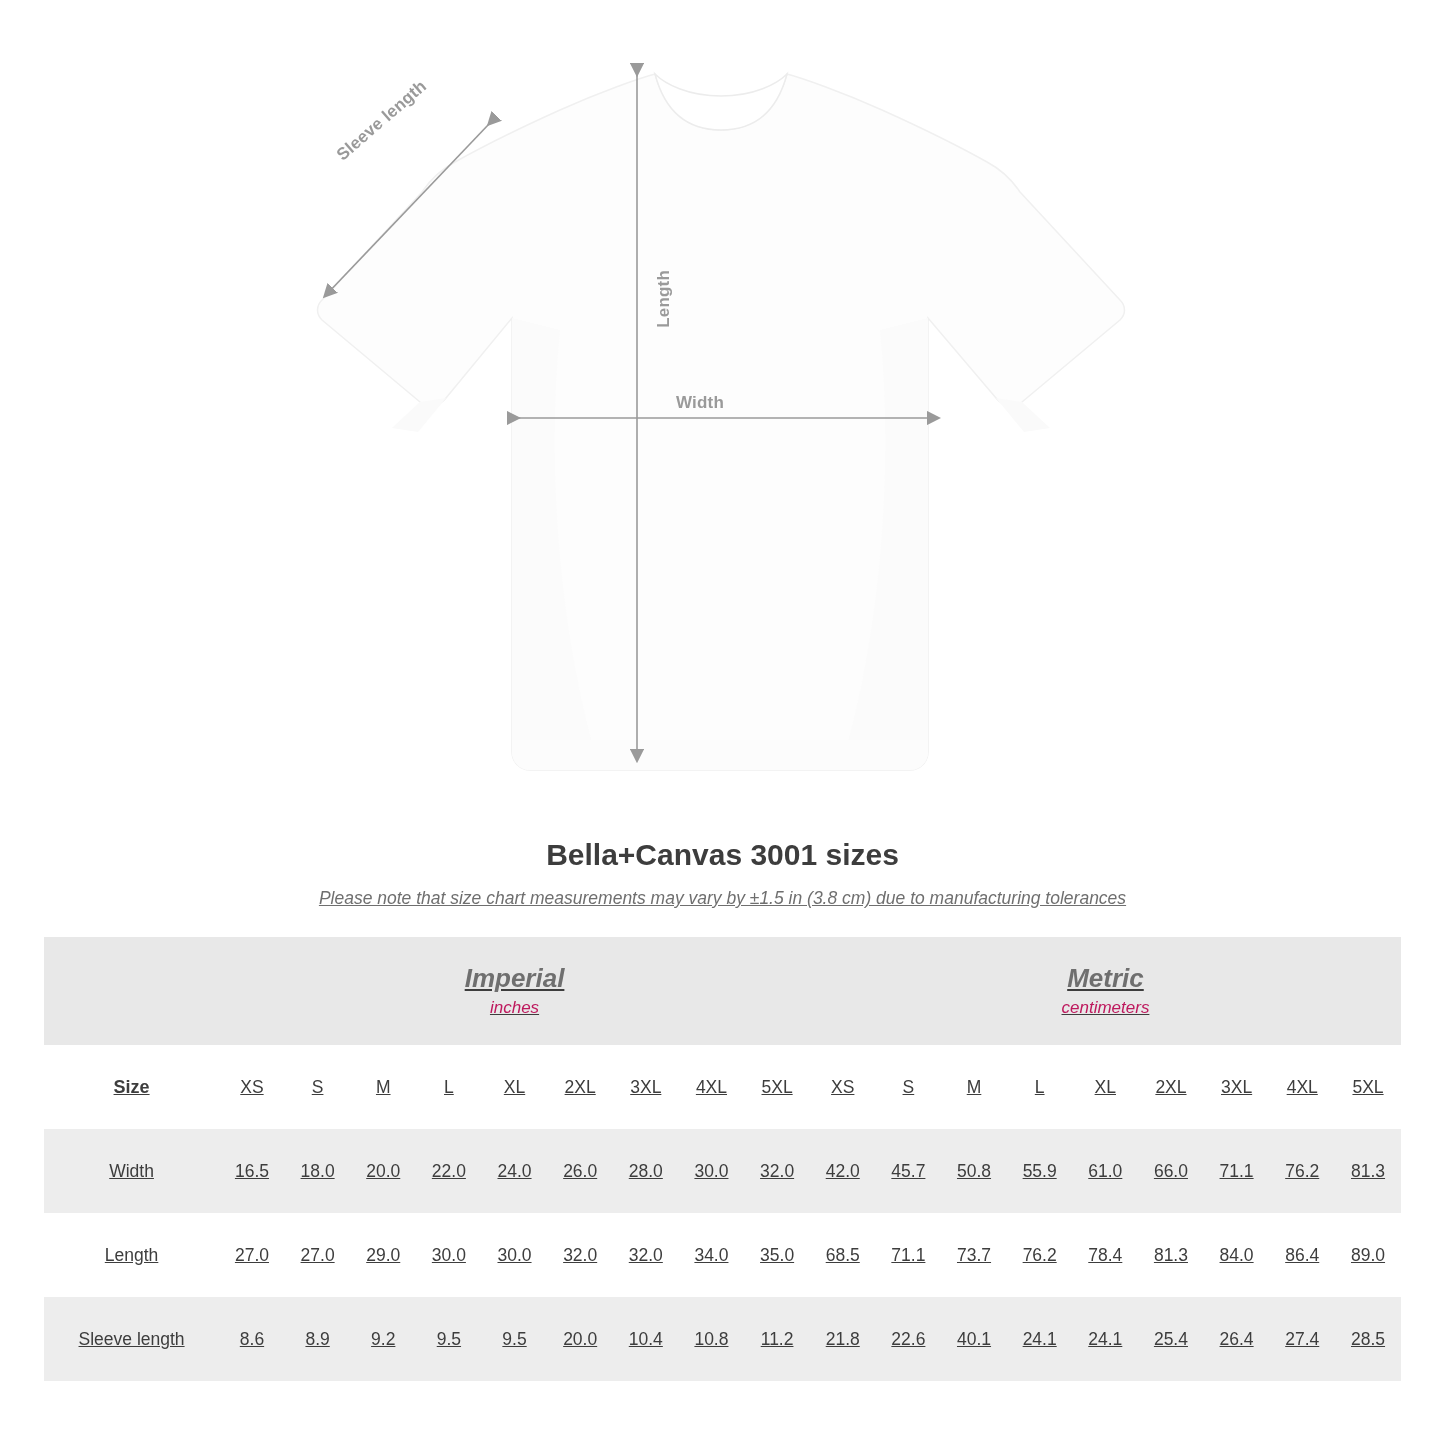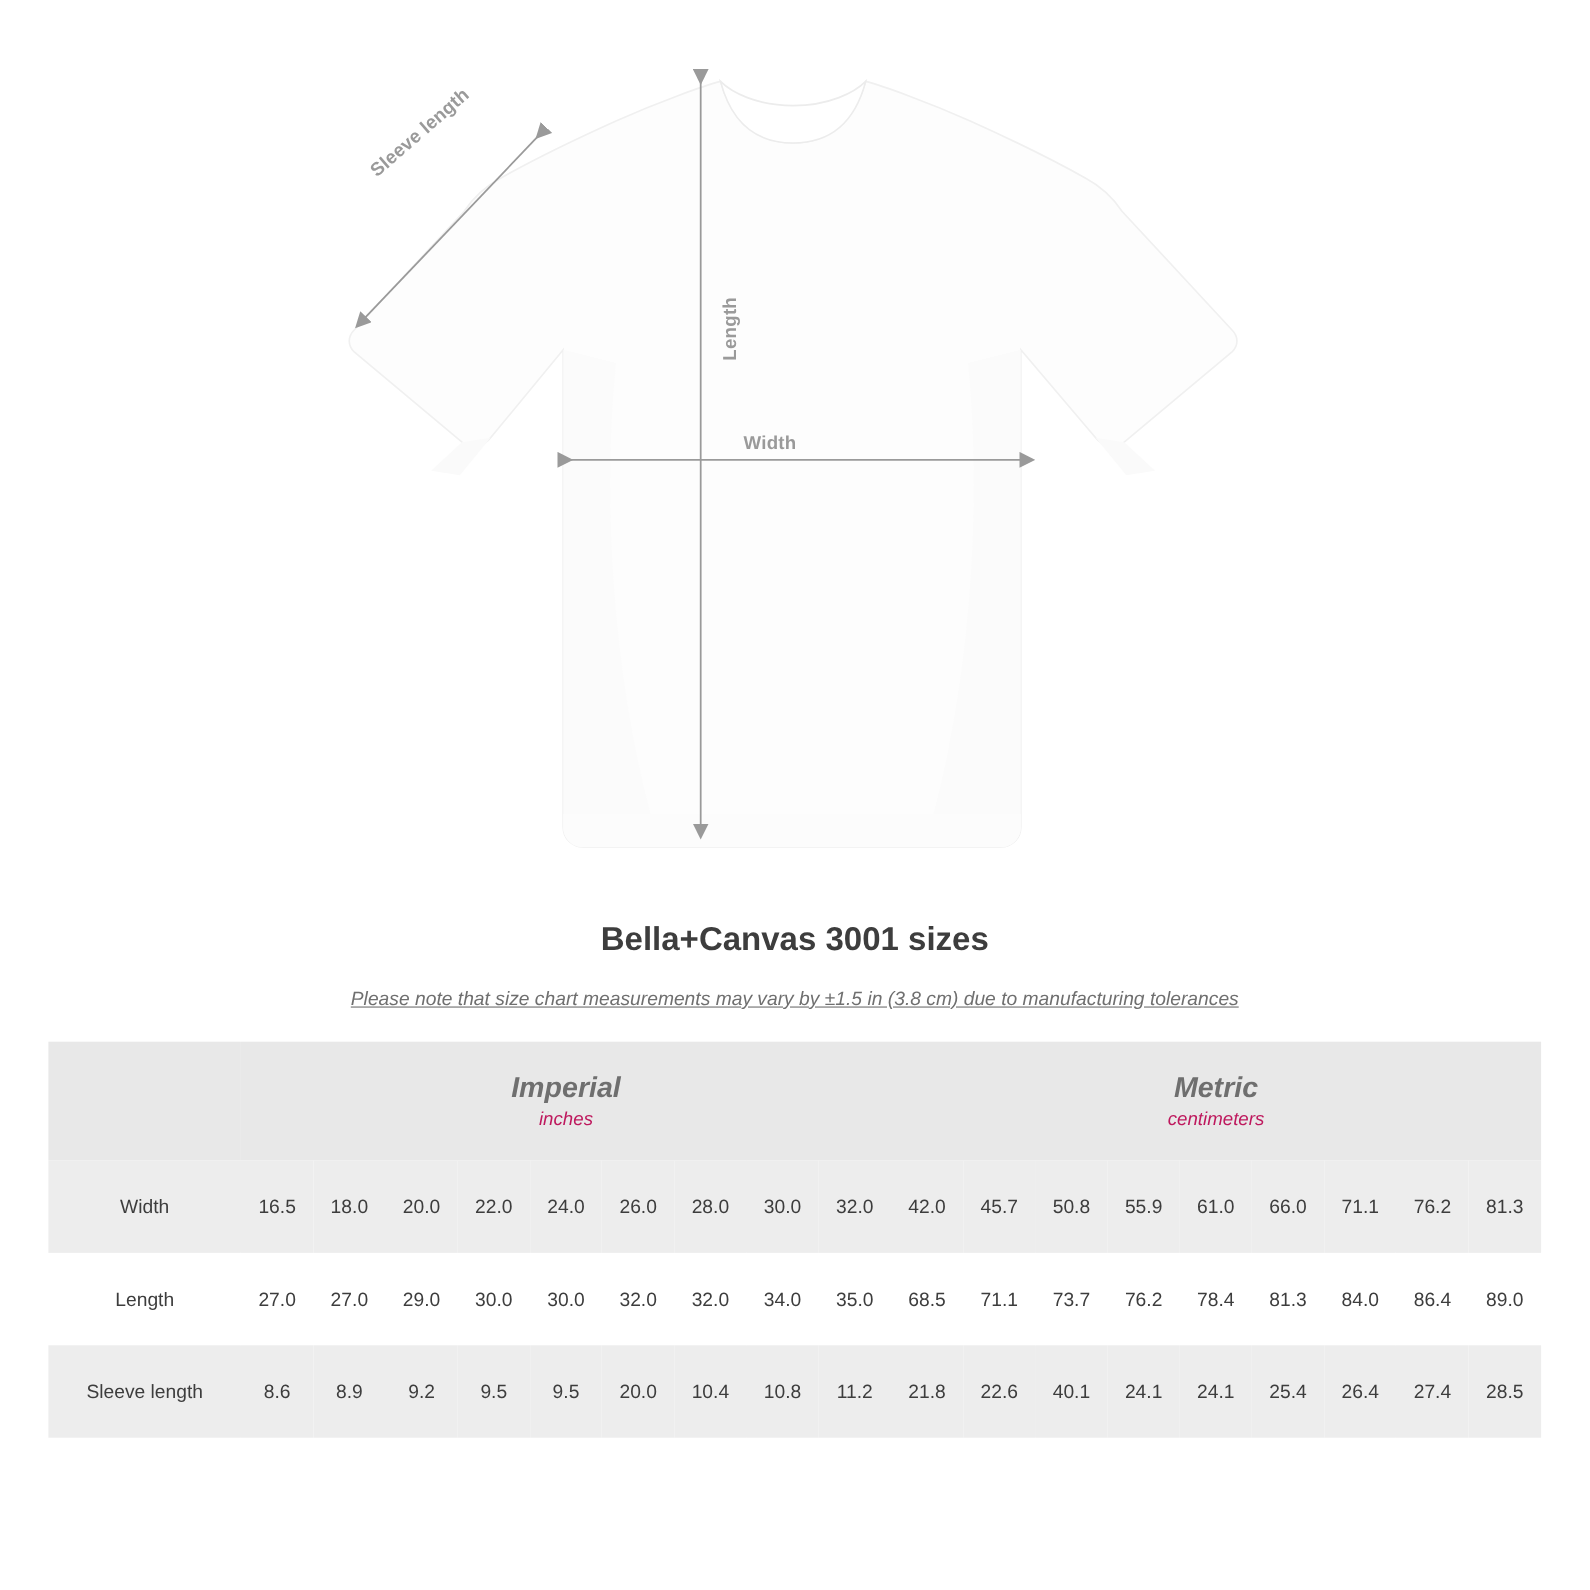--- a/index.html
+++ b/index.html
@@ -58,33 +58,34 @@
 
   
   .title-block {
     text-align: center;
     margin-top: 18px;
   }
   .chart-title {
     font-size: 30px;
     font-weight: bold;
     color: #3d3d3d;
-    margin: 0 0 26px 0;
+    margin: 0 0 16px 0;
   }
   .chart-note {
     font-size: 17.5px;
     font-style: italic;
     color: #6f6f6f;
     margin: 0;
     text-decoration: underline;
   }
 
   
   .table-wrap {
     margin: 28px 44px 0 44px;
+    text-decoration: underline;
   }
   table.size-table {
     border-collapse: collapse;
     width: 1357px;
     table-layout: fixed;
   }
   table.size-table td, table.size-table th {
     text-align: center;
     vertical-align: middle;
     font-size: 17.5px;
@@ -239,20 +240,41 @@
             <td></td>
             <td colspan="9">
               <span class="unit-name">Imperial</span>
               <span class="unit-sub">inches</span>
             </td>
             <td colspan="9">
               <span class="unit-name">Metric</span>
               <span class="unit-sub">centimeters</span>
             </td>
           </tr>
+          <tr class="head-row">
+            <td class="rowhead">Size</td>
+            <td>XS</td>
+            <td>S</td>
+            <td>M</td>
+            <td>L</td>
+            <td>XL</td>
+            <td>2XL</td>
+            <td>3XL</td>
+            <td>4XL</td>
+            <td>5XL</td>
+            <td>XS</td>
+            <td>S</td>
+            <td>M</td>
+            <td>L</td>
+            <td>XL</td>
+            <td>2XL</td>
+            <td>3XL</td>
+            <td>4XL</td>
+            <td>5XL</td>
+          </tr>
           <tr class="data-row row-shade">
             <td class="rowhead">Width</td>
             <td>16.5</td>
             <td>18.0</td>
             <td>20.0</td>
             <td>22.0</td>
             <td>24.0</td>
             <td>26.0</td>
             <td>28.0</td>
             <td>30.0</td>

